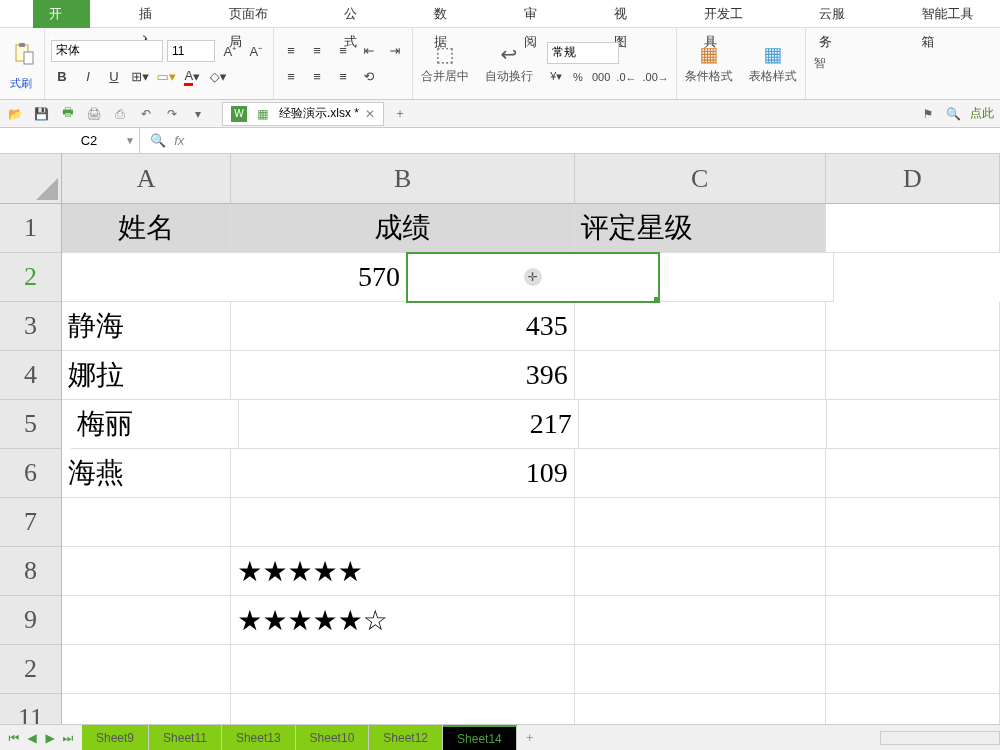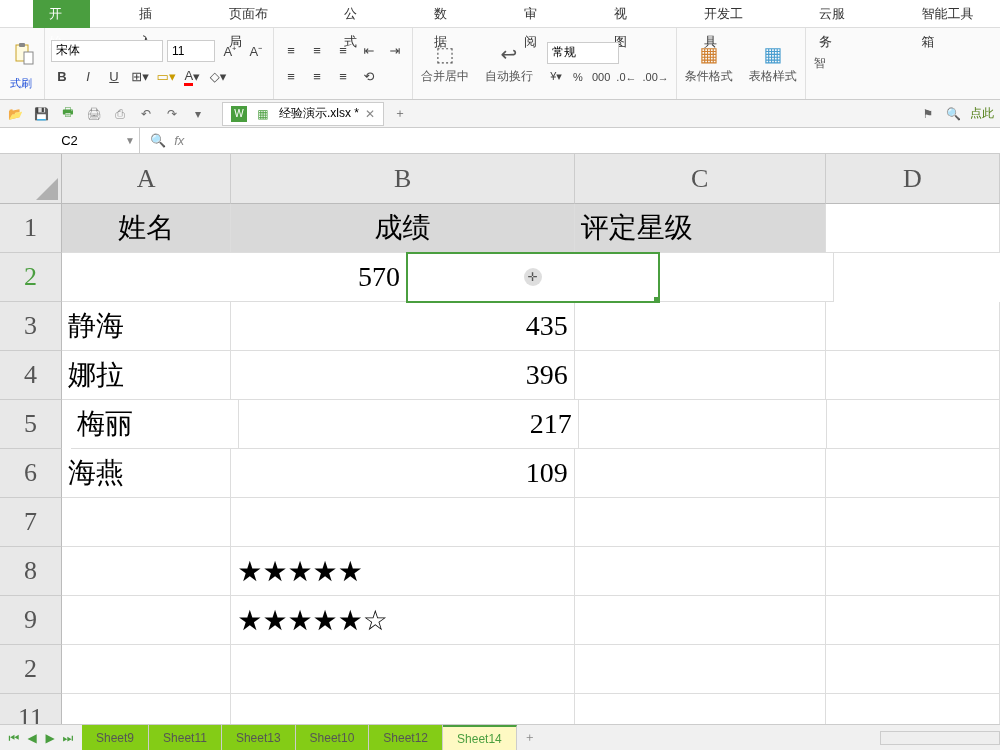--- a/index.html
+++ b/index.html
@@ -27,21 +27,21 @@
 
 .quick-bar { height: 28px; display: flex; align-items: center; background: #f4f4f4; border-bottom: 1px solid #ccc; padding: 0 6px; gap: 6px; font-size: 12px; }
 .qa-icon { width: 20px; height: 20px; display: inline-flex; align-items: center; justify-content: center; cursor: pointer; color: #666; }
 .doc-tab { display: inline-flex; align-items: center; height: 24px; border: 1px solid #ccc; background: #fff; padding: 0 8px; font-size: 12px; gap: 6px; margin-left: 8px; }
 .doc-tab .wps-ico { width: 16px; height: 16px; background: #4a9e3f; color: #fff; font-size: 10px; display: inline-flex; align-items: center; justify-content: center; }
 .doc-tab .close { color: #888; cursor: pointer; }
 .qb-right { margin-left: auto; display: flex; align-items: center; gap: 6px; }
 
 
 .namebox-row { height: 26px; display: flex; align-items: center; border-bottom: 1px solid #ccc; font-size: 13px; }
-.name-box { width: 140px; height: 26px; border-right: 1px solid #ccc; display: flex; align-items: center; justify-content: center; position: relative; }
+.name-box { width: 140px; height: 26px; border-right: 1px solid #ccc; display: flex; align-items: center; justify-content: flex-end; position: relative; }
 .name-box input { border: none; width: 100px; text-align: center; font-size: 13px; outline: none; }
 .name-box .dd { position: absolute; right: 4px; color: #888; font-size: 10px; }
 .fx-btns { display: flex; align-items: center; gap: 8px; padding: 0 10px; color: #888; }
 .formula-input { flex: 1; border: none; height: 24px; outline: none; font-size: 13px; padding: 0 4px; }
 
 
 .grid-wrap { position: relative; height: 570px; overflow: hidden; }
 .corner { position: absolute; left: 0; top: 0; width: 62px; height: 50px; background: #e8e8e8; border-right: 1px solid #bbb; border-bottom: 1px solid #bbb; }
 .corner::after { content: ""; position: absolute; right: 3px; bottom: 3px; width: 0; height: 0; border-right: 22px solid #b0b0b0; border-top: 22px solid transparent; }
 .col-headers { position: absolute; left: 62px; top: 0; right: 0; height: 50px; display: flex; }
@@ -57,21 +57,21 @@
 .cell.selected { outline: 2px solid #4a9e3f; outline-offset: -1px; position: relative; z-index: 5; background: #fff; }
 .cell.selected::after { content: ""; position: absolute; right: -3px; bottom: -3px; width: 6px; height: 6px; background: #4a9e3f; border: 1px solid #fff; }
 .cursor-plus { position: absolute; left: 50%; top: 50%; transform: translate(-50%,-50%); width: 18px; height: 18px; border-radius: 50%; background: rgba(200,200,200,0.6); display: flex; align-items: center; justify-content: center; font-size: 12px; color: #555; }
 
 
 .sheet-bar { position: absolute; left: 0; right: 0; bottom: 0; height: 26px; background: #f0f0f0; border-top: 1px solid #ccc; display: flex; align-items: center; font-size: 12px; }
 .nav-btns { display: flex; gap: 2px; padding: 0 6px; }
 .nav-btn { width: 16px; height: 16px; display: inline-flex; align-items: center; justify-content: center; color: #4a9e3f; cursor: pointer; font-size: 12px; }
 .sheet-tabs { display: flex; height: 100%; }
 .sheet-tab { padding: 0 14px; height: 100%; border-right: 1px solid #ccc; display: flex; align-items: center; cursor: pointer; background: #84cc16; color: #555; }
-.sheet-tab.active { background: #fef9c3; color: #4a9e3f; border-top: 2px solid #4a9e3f; }
+.sheet-tab.active { background: #000000; color: #4a9e3f; border-top: 2px solid #4a9e3f; }
 .add-sheet { width: 26px; display: flex; align-items: center; justify-content: center; color: #888; cursor: pointer; }
 .hscroll { margin-left: auto; width: 120px; height: 14px; background: #eee; border: 1px solid #ccc; }
 </style>
 </head>
 <body>
 
 <div class="menu-bar" id="menu-bar">
     <div class="menu-item active">开始</div>
     <div class="menu-item">插入</div>
     <div class="menu-item">页面布局</div>

